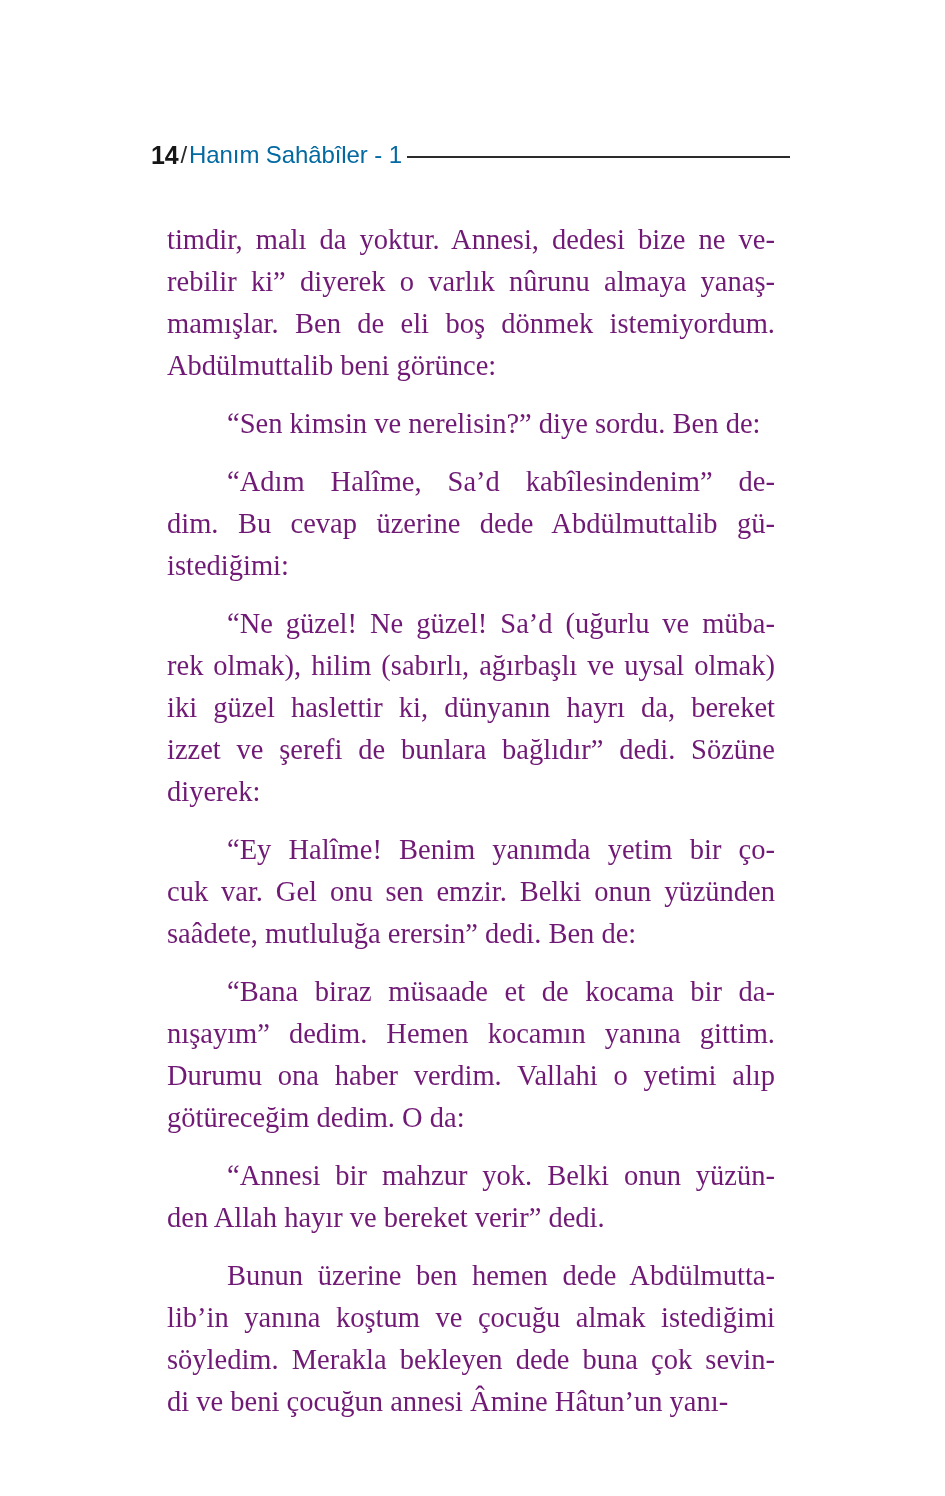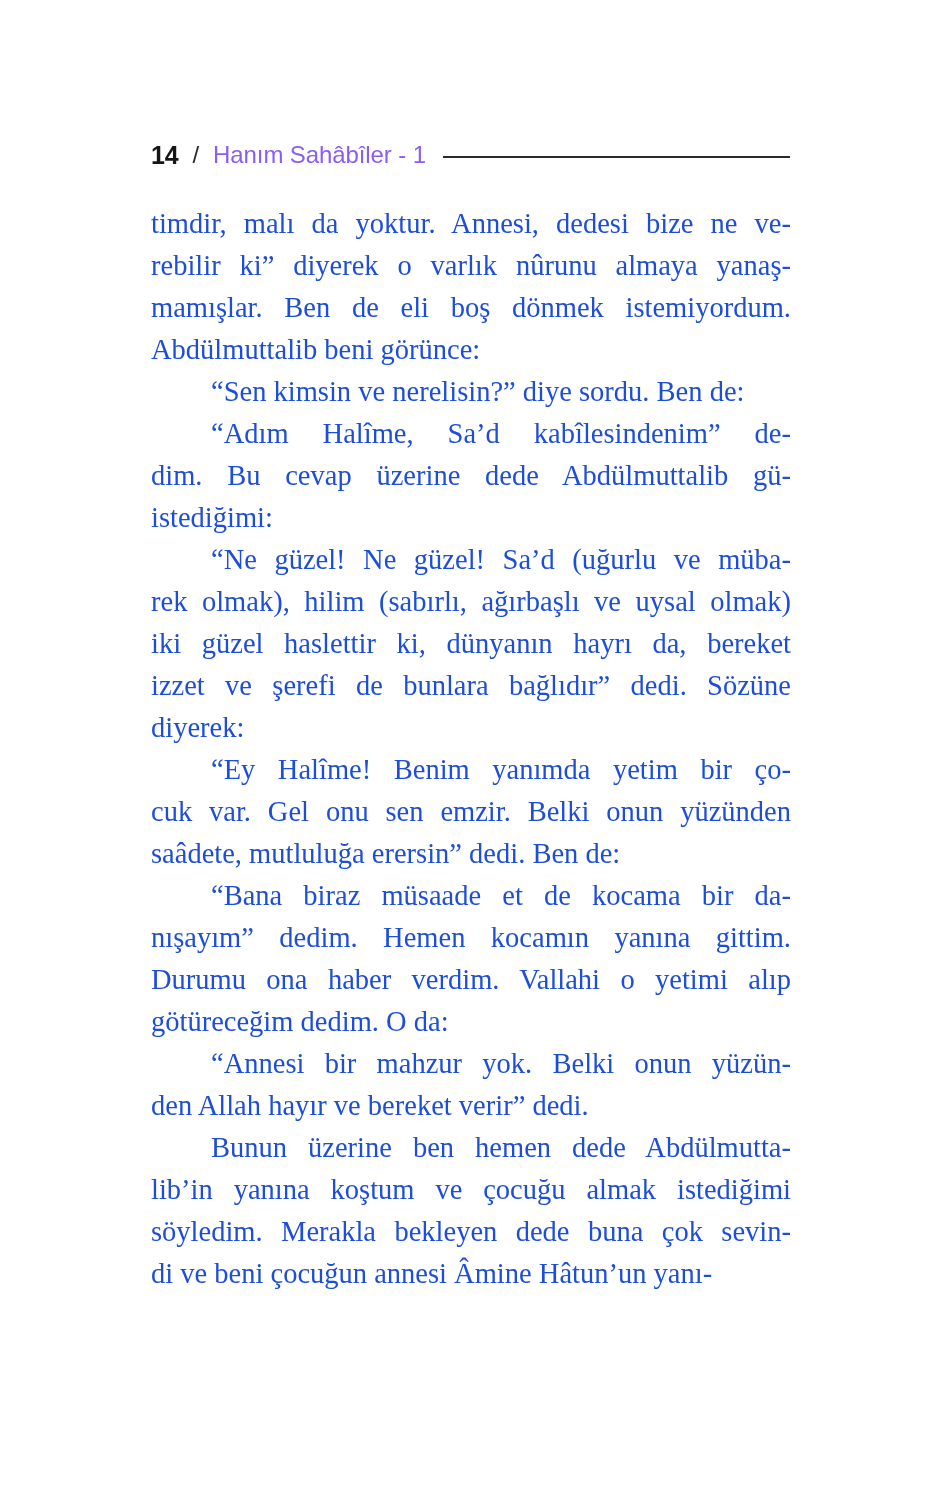--- a/index.html
+++ b/index.html
@@ -20,68 +20,68 @@
 
   
   .running-header {
     position: absolute;
     left: 151px;
     top: 138px;
     width: 639px;
     height: 34px;
     display: flex;
     align-items: center;
-    gap: 12px;
+    gap: 0;
     font-family: "Liberation Sans", "DejaVu Sans", sans-serif;
   }
   .folio {
     font-size: 25px;
     font-weight: bold;
     letter-spacing: -0.2px;
     color: #161616;
     white-space: pre;
   }
   .header-sep {
     font-size: 24px;
     font-weight: normal;
     color: #2a2a2a;
     white-space: pre;
     padding: 0 2px;
   }
   .header-title {
     font-size: 24px;
     font-weight: normal;
-    color: #8b5cf6;
+    color: #0369a1;
     white-space: pre;
     letter-spacing: -0.1px;
   }
   .header-rule {
     flex: 1 1 auto;
     height: 0;
     border-top: 2.5px solid #2b2b2b;
     margin-left: 5px;
     margin-top: 3px;
   }
 
   
   .textblock {
     position: absolute;
     left: 151px;
     top: 203px;
     width: 640px;
   }
   .para {
-    margin: 0;
+    margin: 16px;
     font-size: 28.5px;
     line-height: 42px;
     text-align: justify;
     text-align-last: left;
     letter-spacing: 0;
     word-spacing: 0;
-    color: #1d4ed8;
+    color: #701a75;
   }
   .para + .para {
     margin-top: 0;
   }
   
   .ln {
     display: block;
     text-align: justify;
     text-align-last: justify;
     white-space: pre-wrap;

